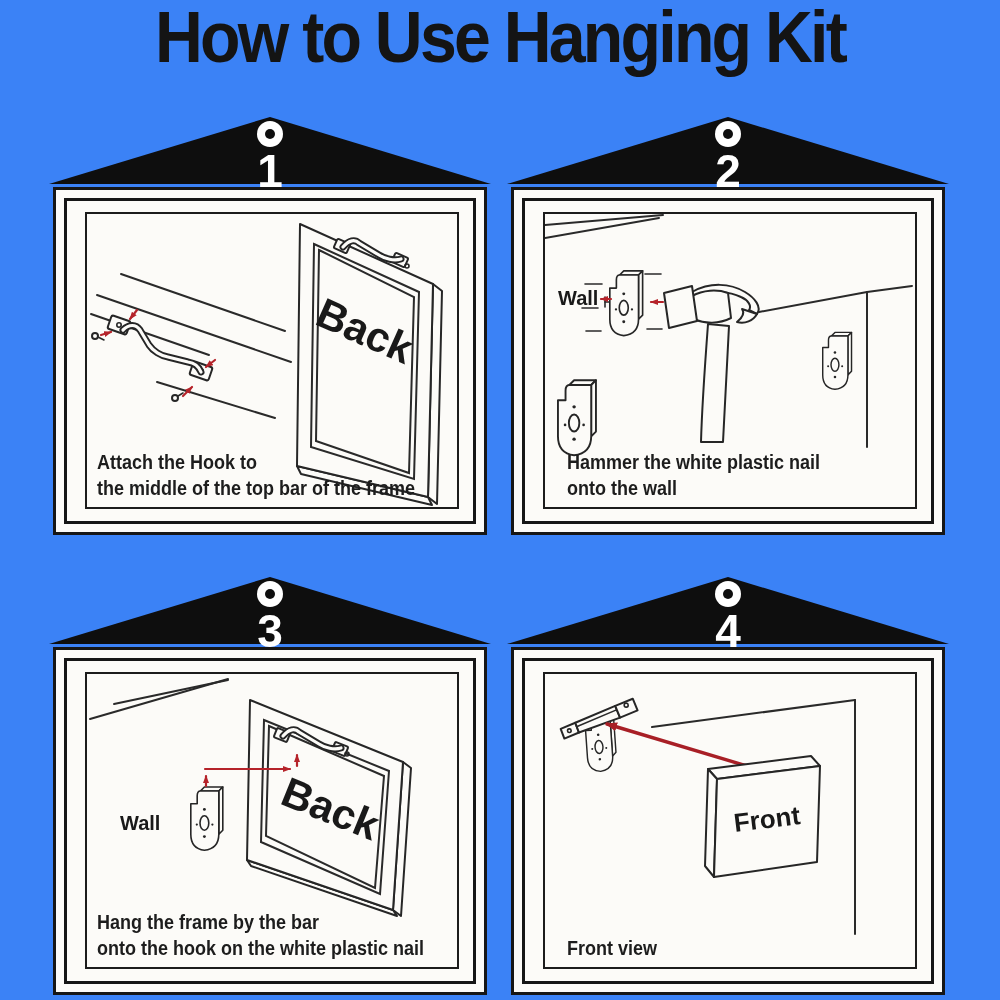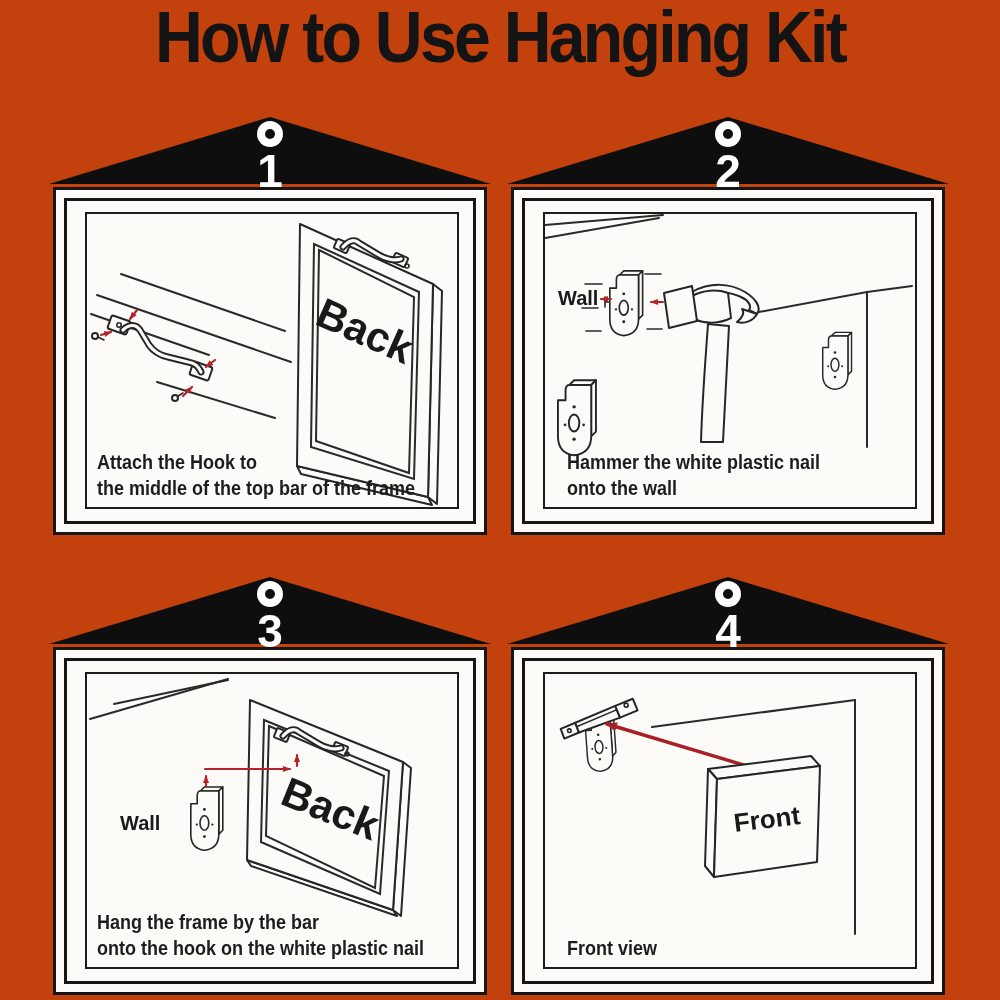--- a/index.html
+++ b/index.html
@@ -1,16 +1,16 @@
 <!DOCTYPE html>
 <html><head>
 <meta charset="utf-8">
 <style>
   html,body{margin:0;padding:0;background:#fbfaf7;}
-  .page{position:relative;width:1000px;height:1000px;background:#c2410c;overflow:hidden;
+  .page{position:relative;width:1000px;height:1000px;background:#3b82f6;overflow:hidden;
         font-family:"Liberation Sans",sans-serif;}
   .title{position:absolute;top:-6px;left:0;width:1000px;height:86px;line-height:86px;
          text-align:center;font-weight:bold;font-size:72px;letter-spacing:-3px;
          color:#141414;transform:scaleX(0.92);}
   .panel{position:absolute;width:434px;height:418px;}
   #p1{left:53px;top:117px;} #p2{left:511px;top:117px;}
   #p3{left:53px;top:577px;} #p4{left:511px;top:577px;}
   .roof{position:absolute;left:-4px;top:0;width:442px;height:67px;background:#0e0e0e;
         clip-path:polygon(50% 0,100% 100%,0 100%);}
   .emblem{position:absolute;left:50%;top:4px;margin-left:-13px;width:26px;height:26px;

